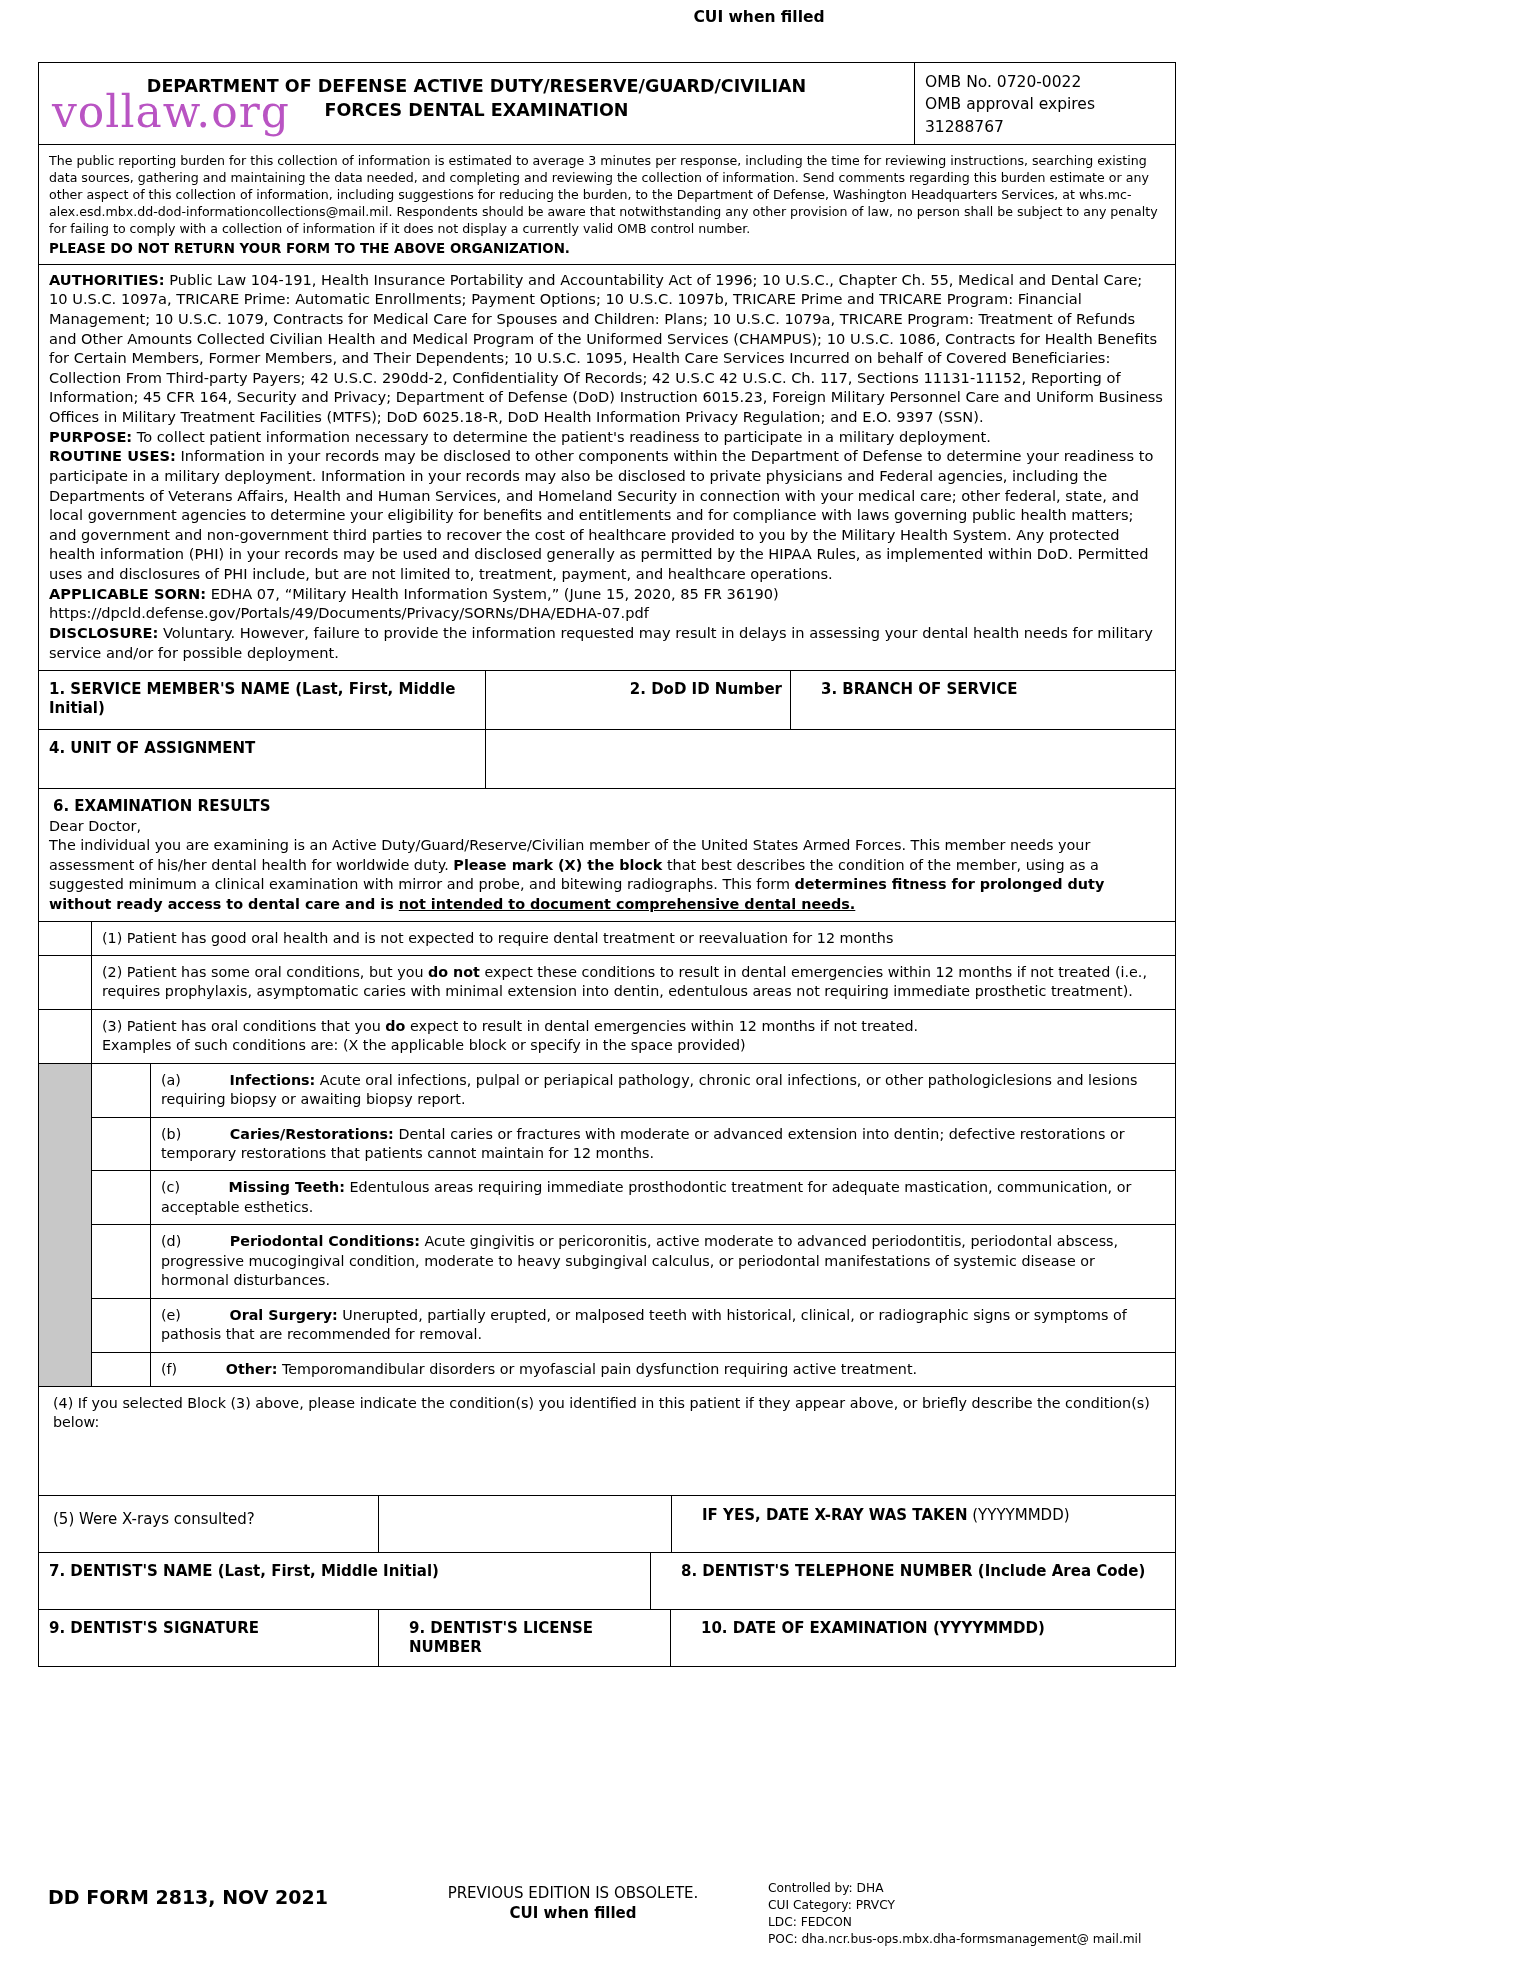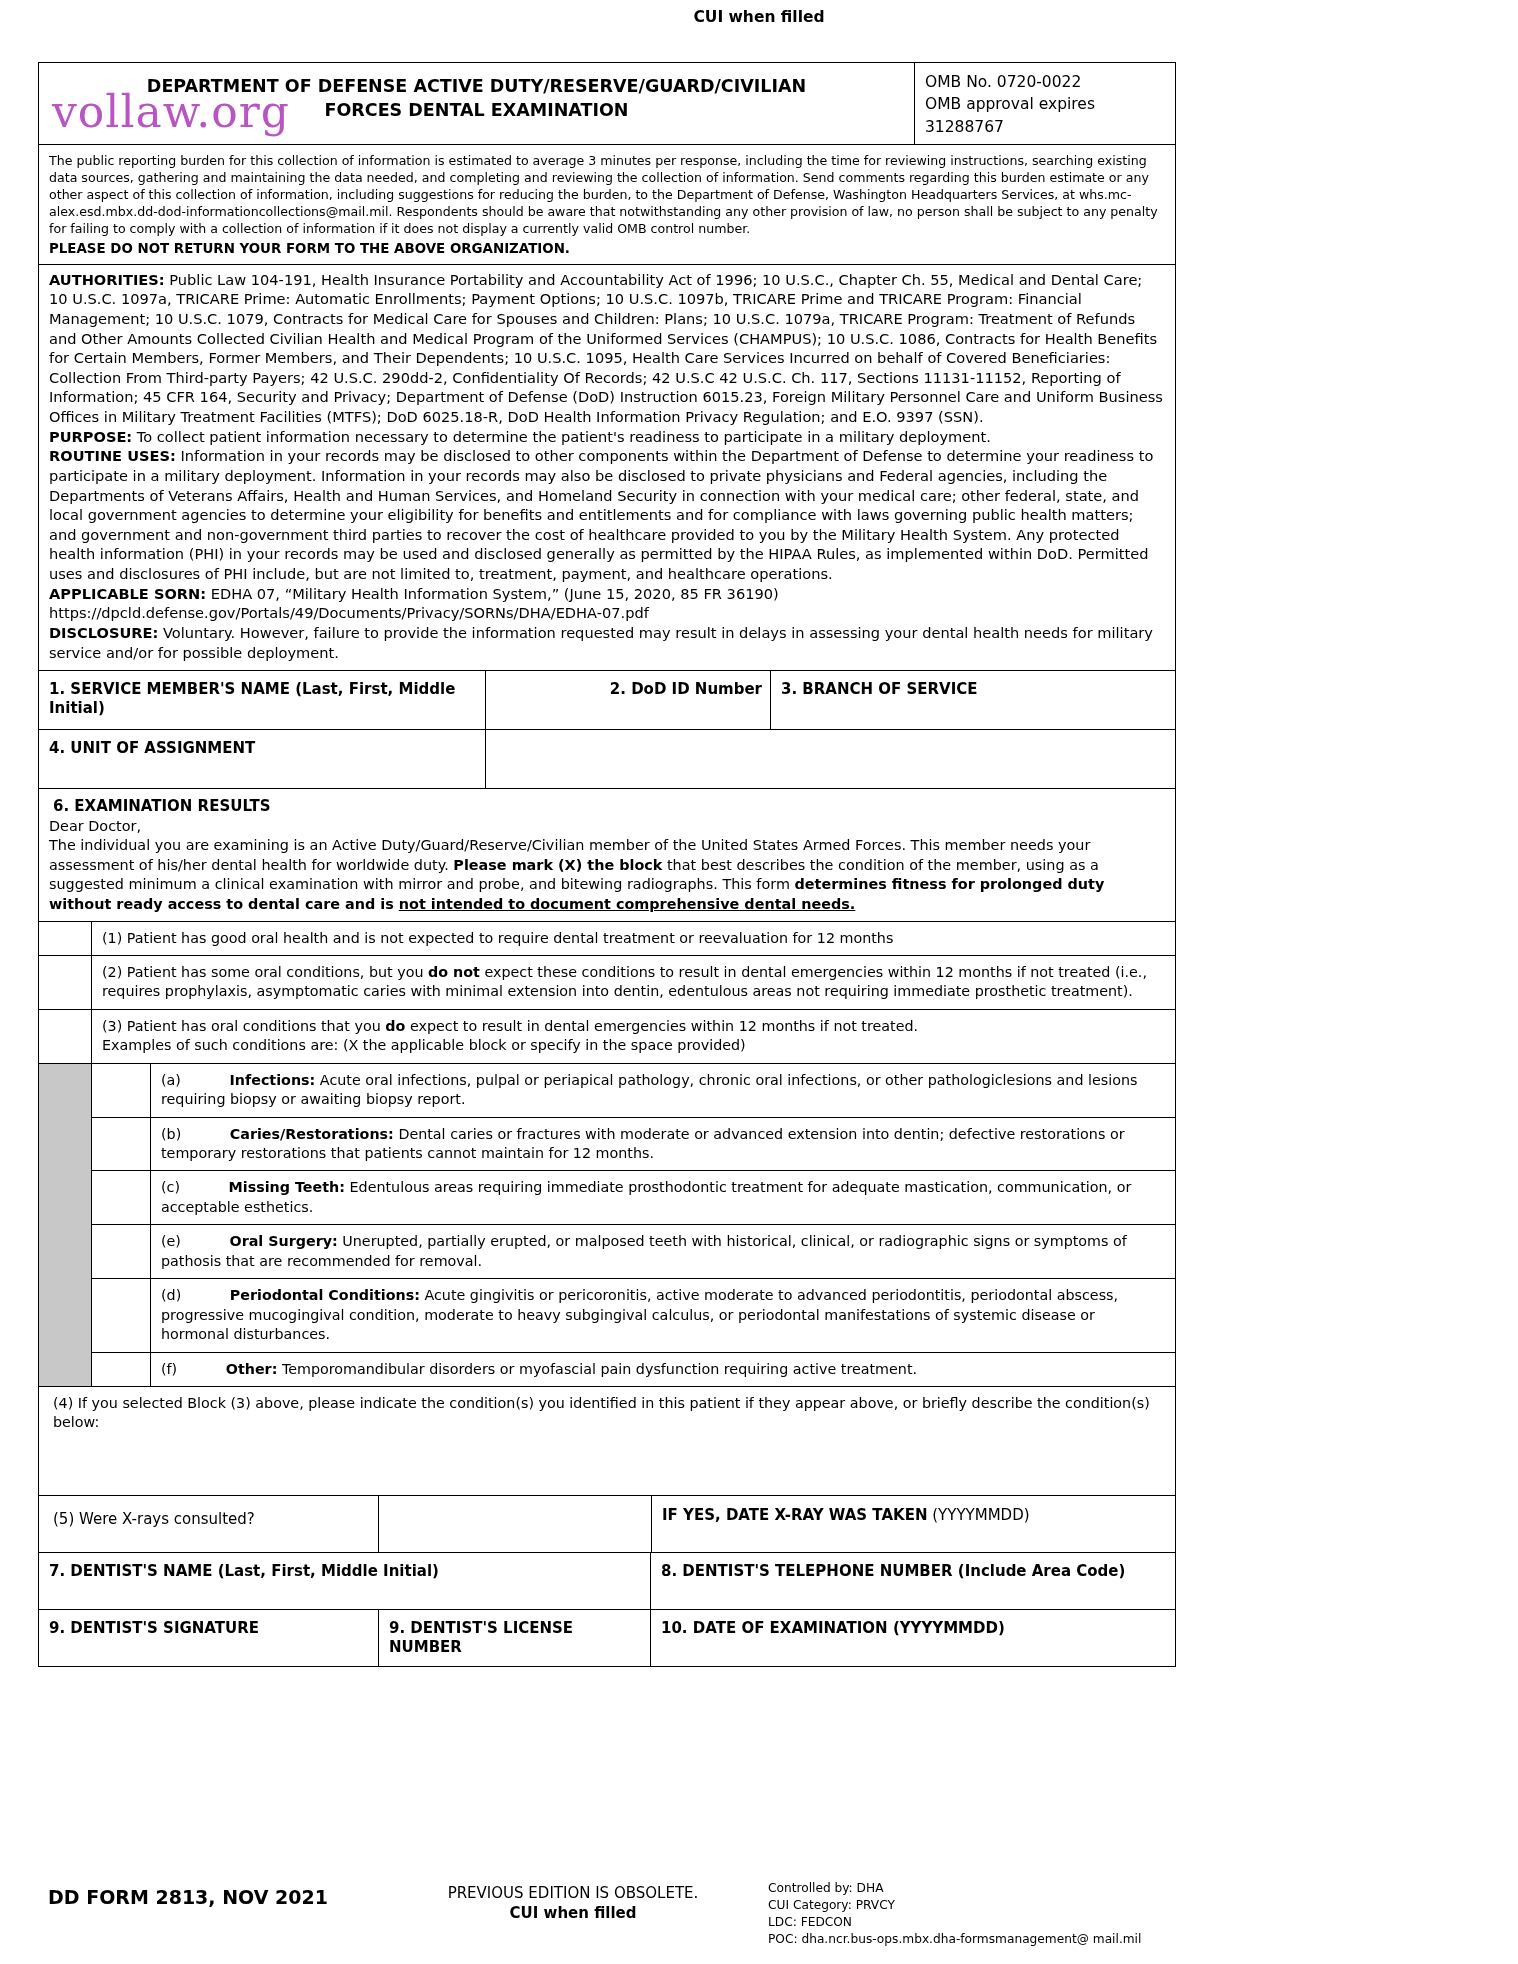--- a/index.html
+++ b/index.html
@@ -85,21 +85,21 @@
   
   .privacy {
     padding: 5px 10px 8px 10px;
     font-size: 14.6px;
     line-height: 1.345;
     border-bottom: 1.6px solid #000;
   }
   .privacy p { margin: 0; padding: 0; }
   .privacy b { font-weight: bold; }
   
-  .row { display: flex; border-bottom: 1.6px solid #000; }
+  .row { display: flex; border-bottom: 1.6px solid #000; gap: 20px; }
   .cell {
     padding: 8px 8px 0 10px;
     box-sizing: border-box;
     min-height: 58px;
   }
   .cell.b-right { border-right: 1.6px solid #000; }
   .lbl { font-size: 15px; font-weight: bold; }
   .c1 { width: 447px; }
   .c2 { width: 285px; text-align: right; }
   .c3 { flex: 1; }
@@ -278,26 +278,26 @@
           <div class="sub-text"><span>(b) </span><b>Caries/Restorations:</b><span> Dental caries or fractures with moderate or advanced extension into dentin; defective restorations or temporary restorations that patients cannot maintain for 12 months.</span></div>
         </div>
 
         <div class="sub-row">
           <div class="sub-box"></div>
           <div class="sub-text"><span>(c) </span><b>Missing Teeth:</b><span> Edentulous areas requiring immediate prosthodontic treatment for adequate mastication, communication, or acceptable esthetics.</span></div>
         </div>
 
         <div class="sub-row">
           <div class="sub-box"></div>
+          <div class="sub-text"><span>(d) </span><b>Periodontal Conditions:</b><span> Acute gingivitis or pericoronitis, active moderate to advanced periodontitis, periodontal abscess, progressive mucogingival condition, moderate to heavy subgingival calculus, or periodontal manifestations of systemic disease or hormonal disturbances.</span></div>
+        </div>
+
+        <div class="sub-row">
+          <div class="sub-box"></div>
           <div class="sub-text"><span>(e) </span><b>Oral Surgery:</b><span> Unerupted, partially erupted, or malposed teeth with historical, clinical, or radiographic signs or symptoms of pathosis that are recommended for removal.</span></div>
-        </div>
-
-        <div class="sub-row">
-          <div class="sub-box"></div>
-          <div class="sub-text"><span>(d) </span><b>Periodontal Conditions:</b><span> Acute gingivitis or pericoronitis, active moderate to advanced periodontitis, periodontal abscess, progressive mucogingival condition, moderate to heavy subgingival calculus, or periodontal manifestations of systemic disease or hormonal disturbances.</span></div>
         </div>
 
         <div class="sub-row">
           <div class="sub-box"></div>
           <div class="sub-text"><span>(f) </span><b>Other:</b><span> Temporomandibular disorders or myofascial pain dysfunction requiring active treatment.</span></div>
         </div>
 
       </div>
     </div>
 

